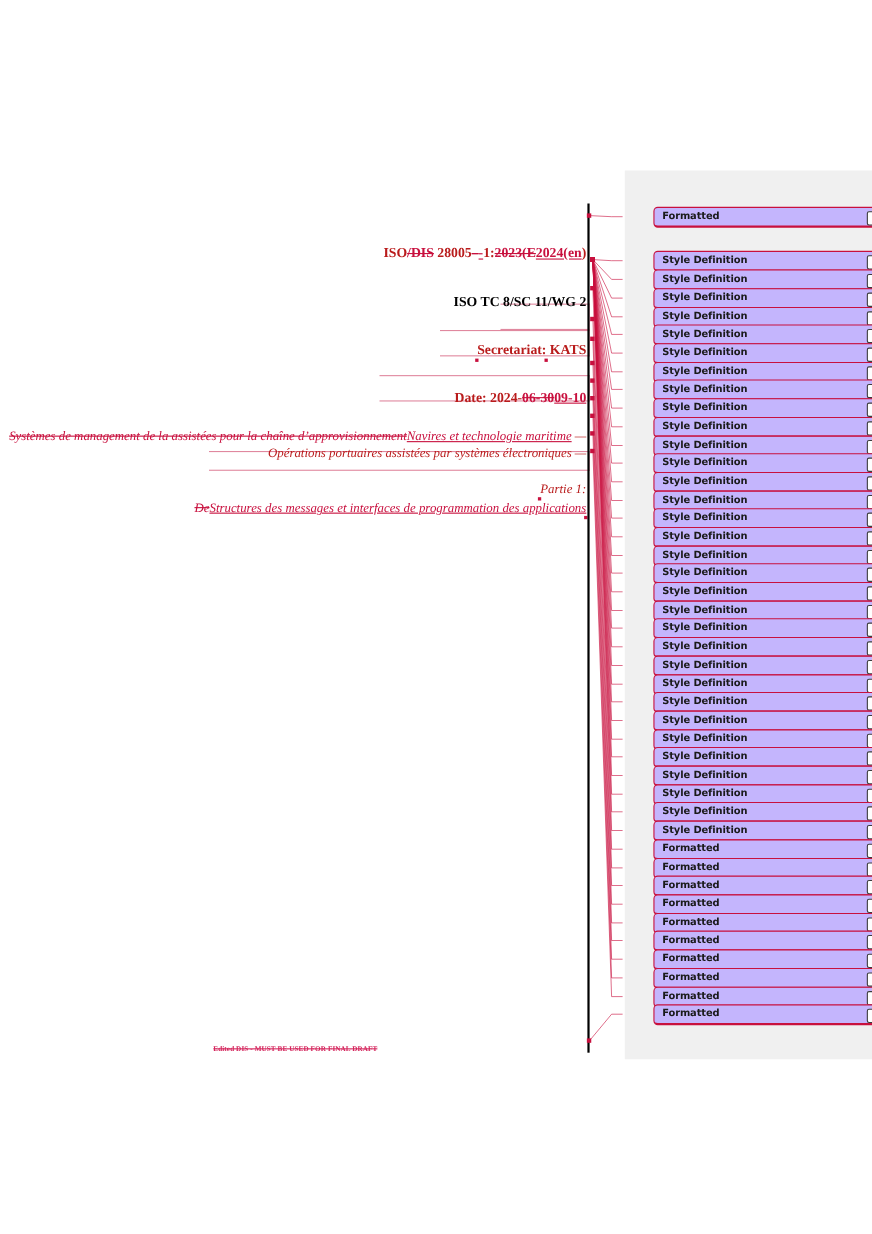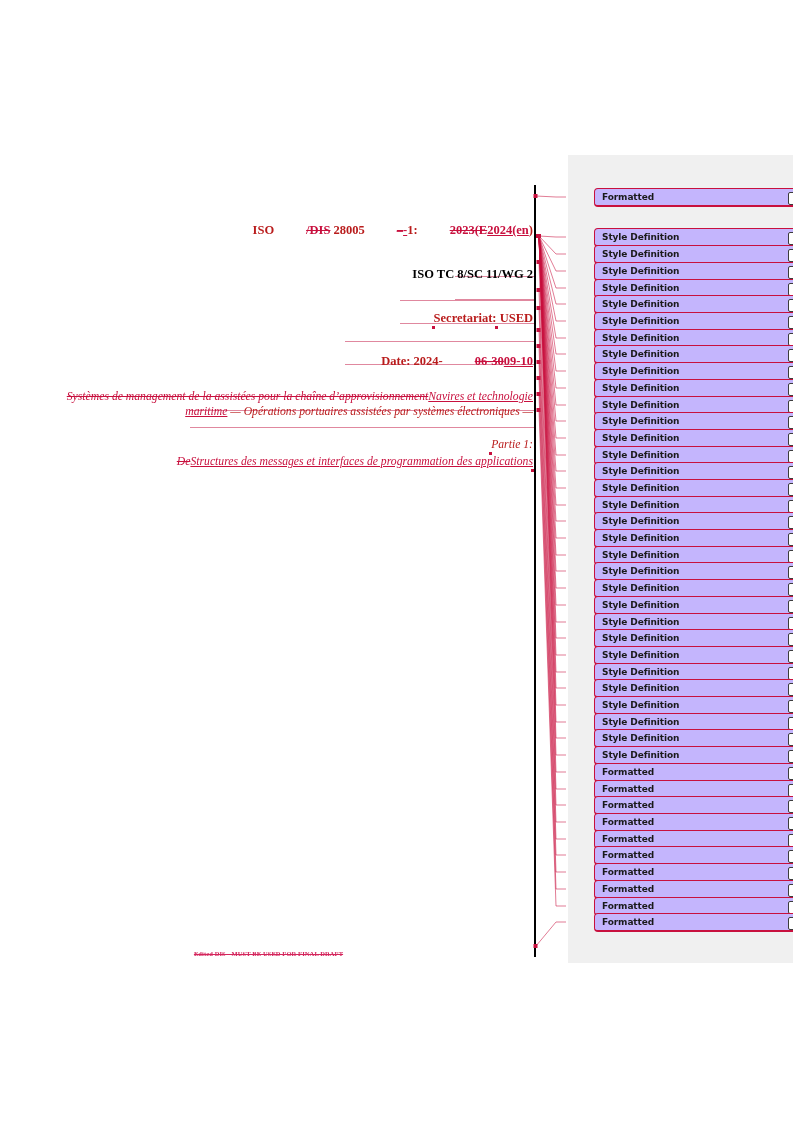--- a/index.html
+++ b/index.html
@@ -84,21 +84,20 @@
     font-style: italic;
     font-size: 11.7px;
     line-height: 1.32;
     margin-top: 2px;
   }
 
   
   .del {
     color: #c8103e;
     text-decoration: line-through;
-    padding-left: 32px;
   }
   .ins {
     color: #c8103e;
     text-decoration: underline;
   }
   .blk { color: #b91c1c; }
 
   
   .fmtmark {
     display: inline-block;
@@ -220,21 +219,21 @@
 
     <div class="docline ttl-meta first">
       <span class="blk">ISO</span><span class="del">/DIS</span><span class="blk"> 28005</span><span class="del">–</span><span class="ins">-</span><span class="blk">1:</span><span class="del">2023(E</span><span class="ins">2024(en</span><span class="blk">)</span>
     </div>
 
     <div class="docline ttl-meta">
       <span>ISO TC 8/SC 11/WG 2</span>
     </div>
 
     <div class="docline ttl-meta">
-      <span class="fmtmark"></span><span class="blk">Secretariat:</span><span class="fmtmark"></span><span class="blk"> USED</span>
+      <span class="fmtmark"></span><span class="blk">Secretariat:</span><span class="fmtmark"></span><span class="blk"> KATS</span>
     </div>
 
     <div class="docline ttl-meta">
       <span class="blk">Date: 2024-</span><span class="del">06-30</span><span class="ins">09-10</span>
     </div>
 
 
     <div class="docline ttl-fr">
       <span class="del">Systèmes de management de la assistées pour la chaîne d’approvisionnement</span><span class="ins">Navires et technologie maritime</span><span class="blk"> — Opérations portuaires assistées par systèmes électroniques — </span>
     </div>

